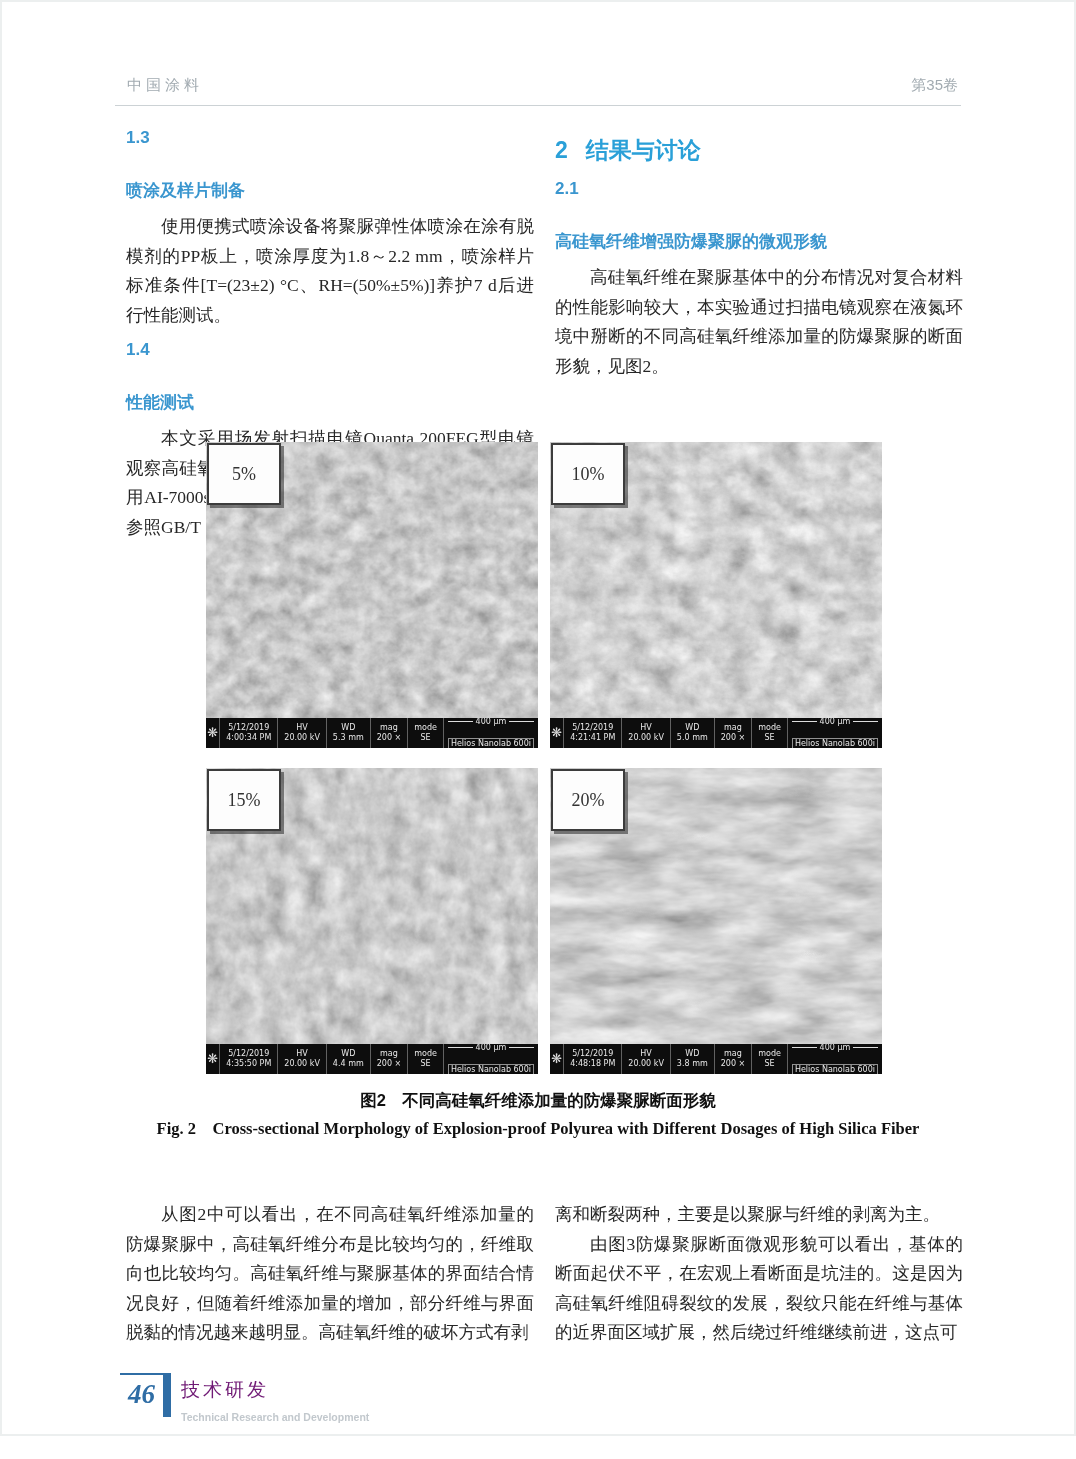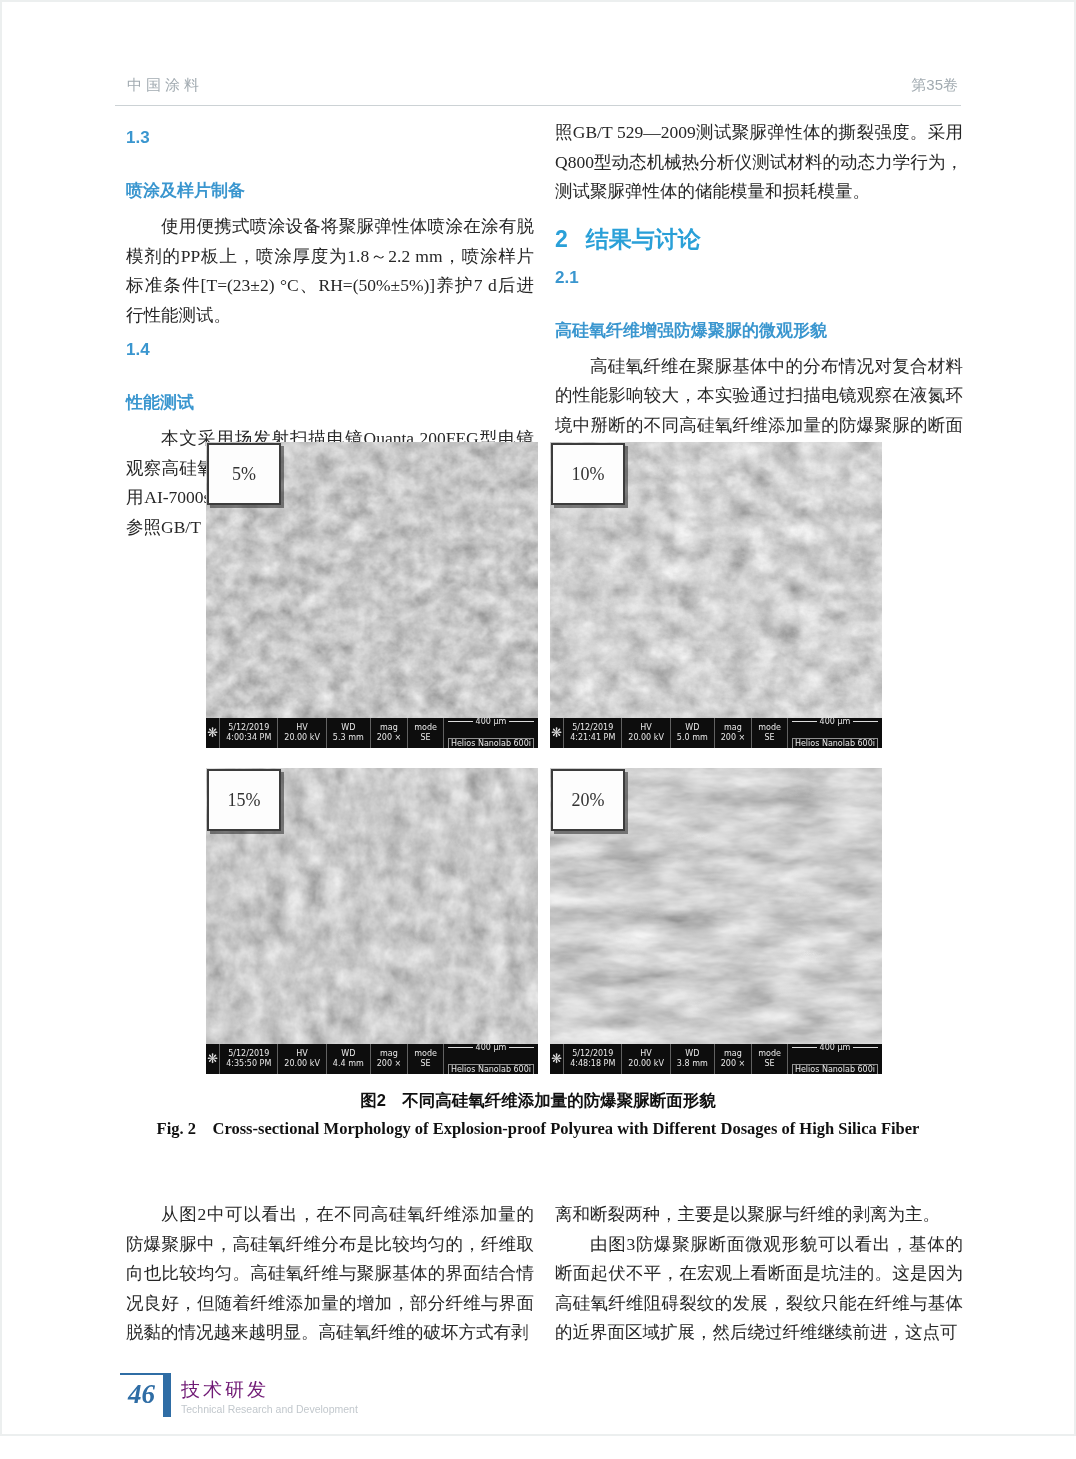--- a/index.html
+++ b/index.html
@@ -60,21 +60,21 @@
   .caption .en{margin-top:6px;font-size:16.5px;font-weight:bold;font-family:"Liberation Serif","DejaVu Serif",serif;}
 
   
   .footer{position:absolute;left:118px;top:1371px;display:flex;align-items:flex-start;}
   .pn-left{border-top:2px solid var(--steel);padding:1px 8px 0 8px;}
   .pn{font-family:"Liberation Serif","DejaVu Serif",serif;font-style:italic;font-weight:bold;
       font-size:27px;color:var(--steel);line-height:36px;}
   .pn-bar{width:8px;height:44px;background:var(--steel);}
   .ft-labels{margin-left:10px;padding-top:6px;}
   .ft-cn{font-family:"Liberation Sans","DejaVu Sans",sans-serif;font-size:19px;color:#701a75;letter-spacing:3px;line-height:22px;}
-  .ft-en{font-family:"Liberation Sans","DejaVu Sans",sans-serif;font-size:10.5px;color:#c2c8cd;margin-top:2px;}
+  .ft-en{font-family:"Liberation Sans","DejaVu Sans",sans-serif;font-size:10.5px;color:#c2c8cd;margin-top:10px;font-weight:bold;}
 </style>
 </head>
 <body>
 
 <div class="page">
 
   <div class="hdr">
     <span class="j">中国涂料</span>
     <span>第35卷</span>
   </div>
@@ -87,21 +87,20 @@
     </div>
     <p class="indent">使用便携式喷涂设备将聚脲弹性体喷涂在涂有脱模剂的PP板上，喷涂厚度为1.8～2.2 mm，喷涂样片标准条件[T=(23±2) °C、RH=(50%±5%)]养护7 d后进行性能测试。</p>
     <div class="h-sub">
       <span>1.4</span>
       <span>性能测试</span>
     </div>
     <p class="indent">本文采用场发射扫描电镜Quanta 200FEG型电镜观察高硅氧纤维在聚脲中的分布、基体界面情况。使用AI-7000s拉力试验机(台湾高铁科技股份有限公司)参照GB/T 528—2009测试聚脲弹性体的拉伸强度，参</p>
   </div>
 
   <div class="col col-r1">
-    <p>照GB/T 529—2009测试聚脲弹性体的撕裂强度。采用Q800型动态机械热分析仪测试材料的动态力学行为，测试聚脲弹性体的储能模量和损耗模量。</p>
     <div class="h-main">
       <span>2</span>
       <span>结果与讨论</span>
     </div>
     <div class="h-sub">
       <span>2.1</span>
       <span>高硅氧纤维增强防爆聚脲的微观形貌</span>
     </div>
     <p class="indent">高硅氧纤维在聚脲基体中的分布情况对复合材料的性能影响较大，本实验通过扫描电镜观察在液氮环境中掰断的不同高硅氧纤维添加量的防爆聚脲的断面形貌，见图2。</p>
   </div>

